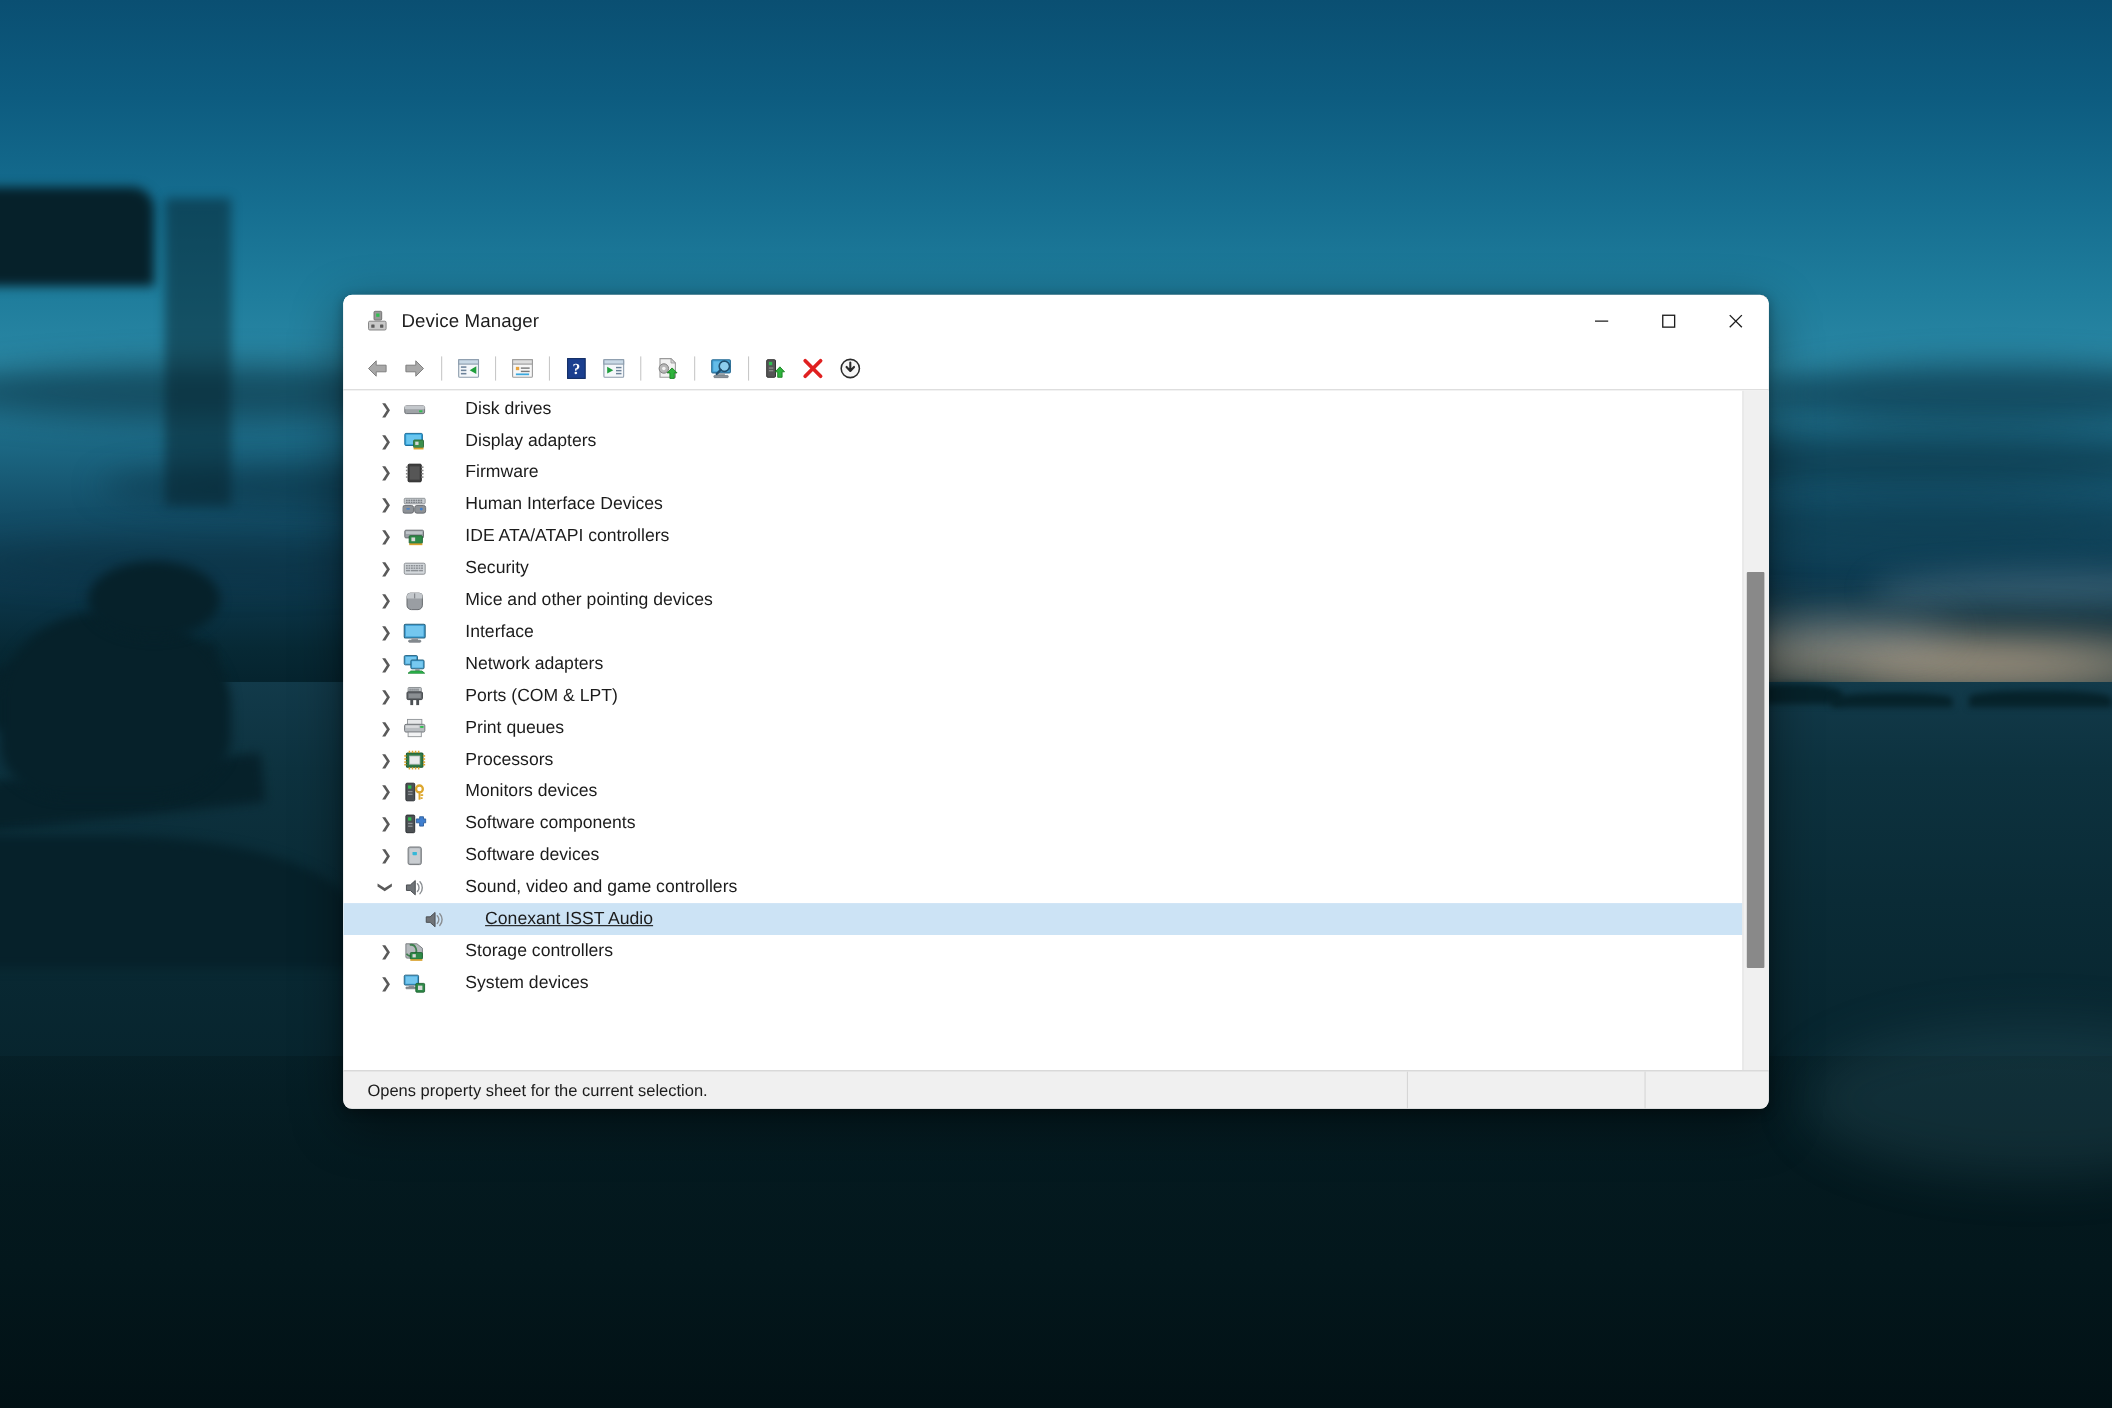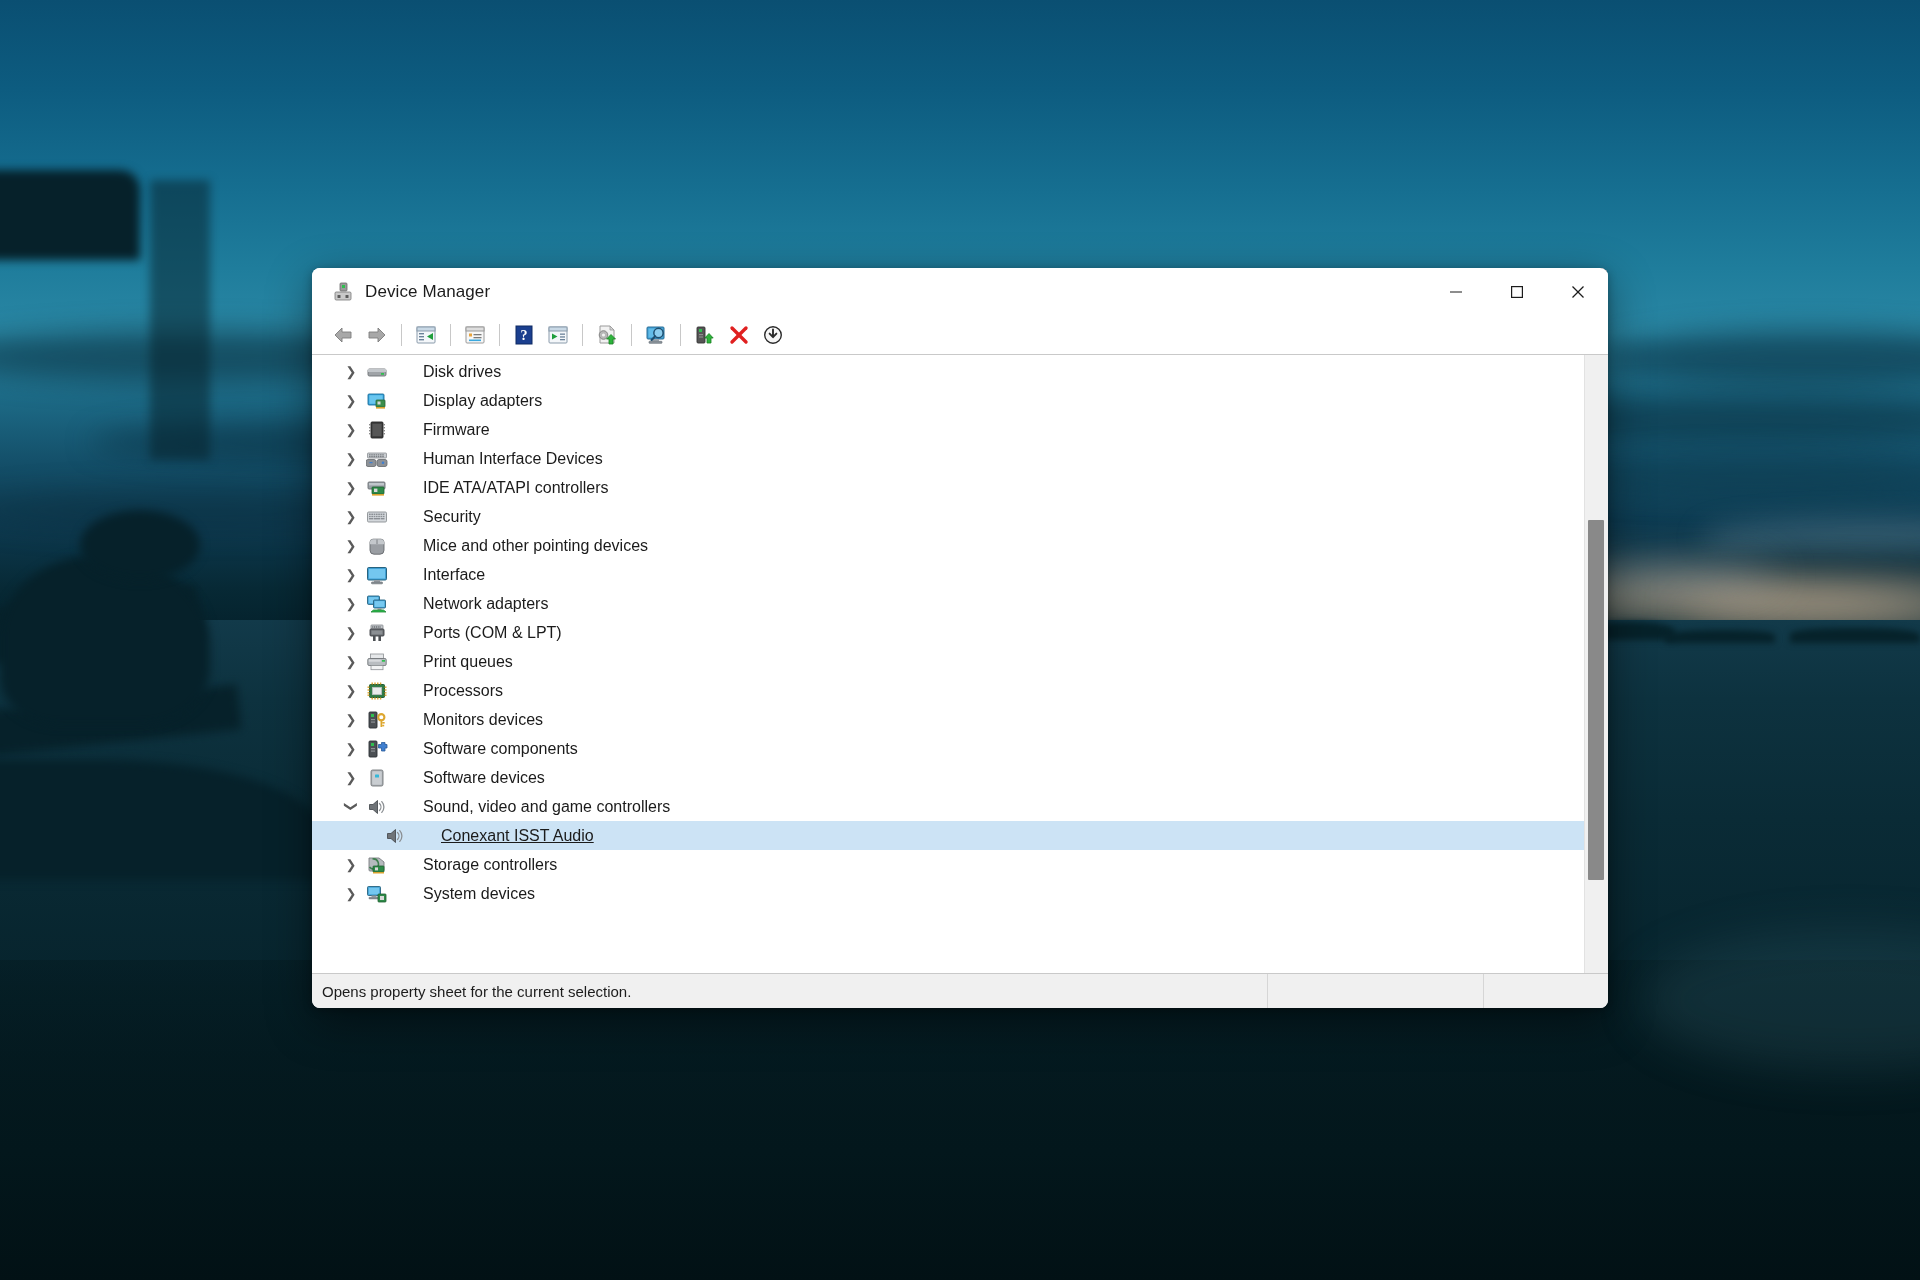--- a/index.html
+++ b/index.html
@@ -162,21 +162,21 @@
     background: #898989; border-radius: 1px;
   }
 
   
   #statusbar {
     height: 34px; min-height: 34px;
     background: #f0f0f0;
     display: flex; align-items: center;
     font-size: 15px; color: #1c1c1c;
   }
-  #status-main { flex: 0 0 945px; padding-left: 10px; border-right: 1px solid #d6d6d6; height:100%; display:flex; align-items:center;}
+  #status-main { flex: 0 0 945px; padding-left: 10px; border-right: 1px solid #d6d6d6; height:100%; display:flex; align-items:center;margin-left:12px;}
   #status-p2 { flex: 0 0 215px; border-right: 1px solid #d6d6d6; height:100%;}
   #status-p3 { flex: 1; height:100%;}
 </style>
 </head>
 <body>
 
 <div id="desktop">
   <div class="wp-sky"></div>
 
   <div class="cloud" style="left:-60px; top:330px; width:520px; height:52px; background:rgba(8,40,55,.55);"></div>

